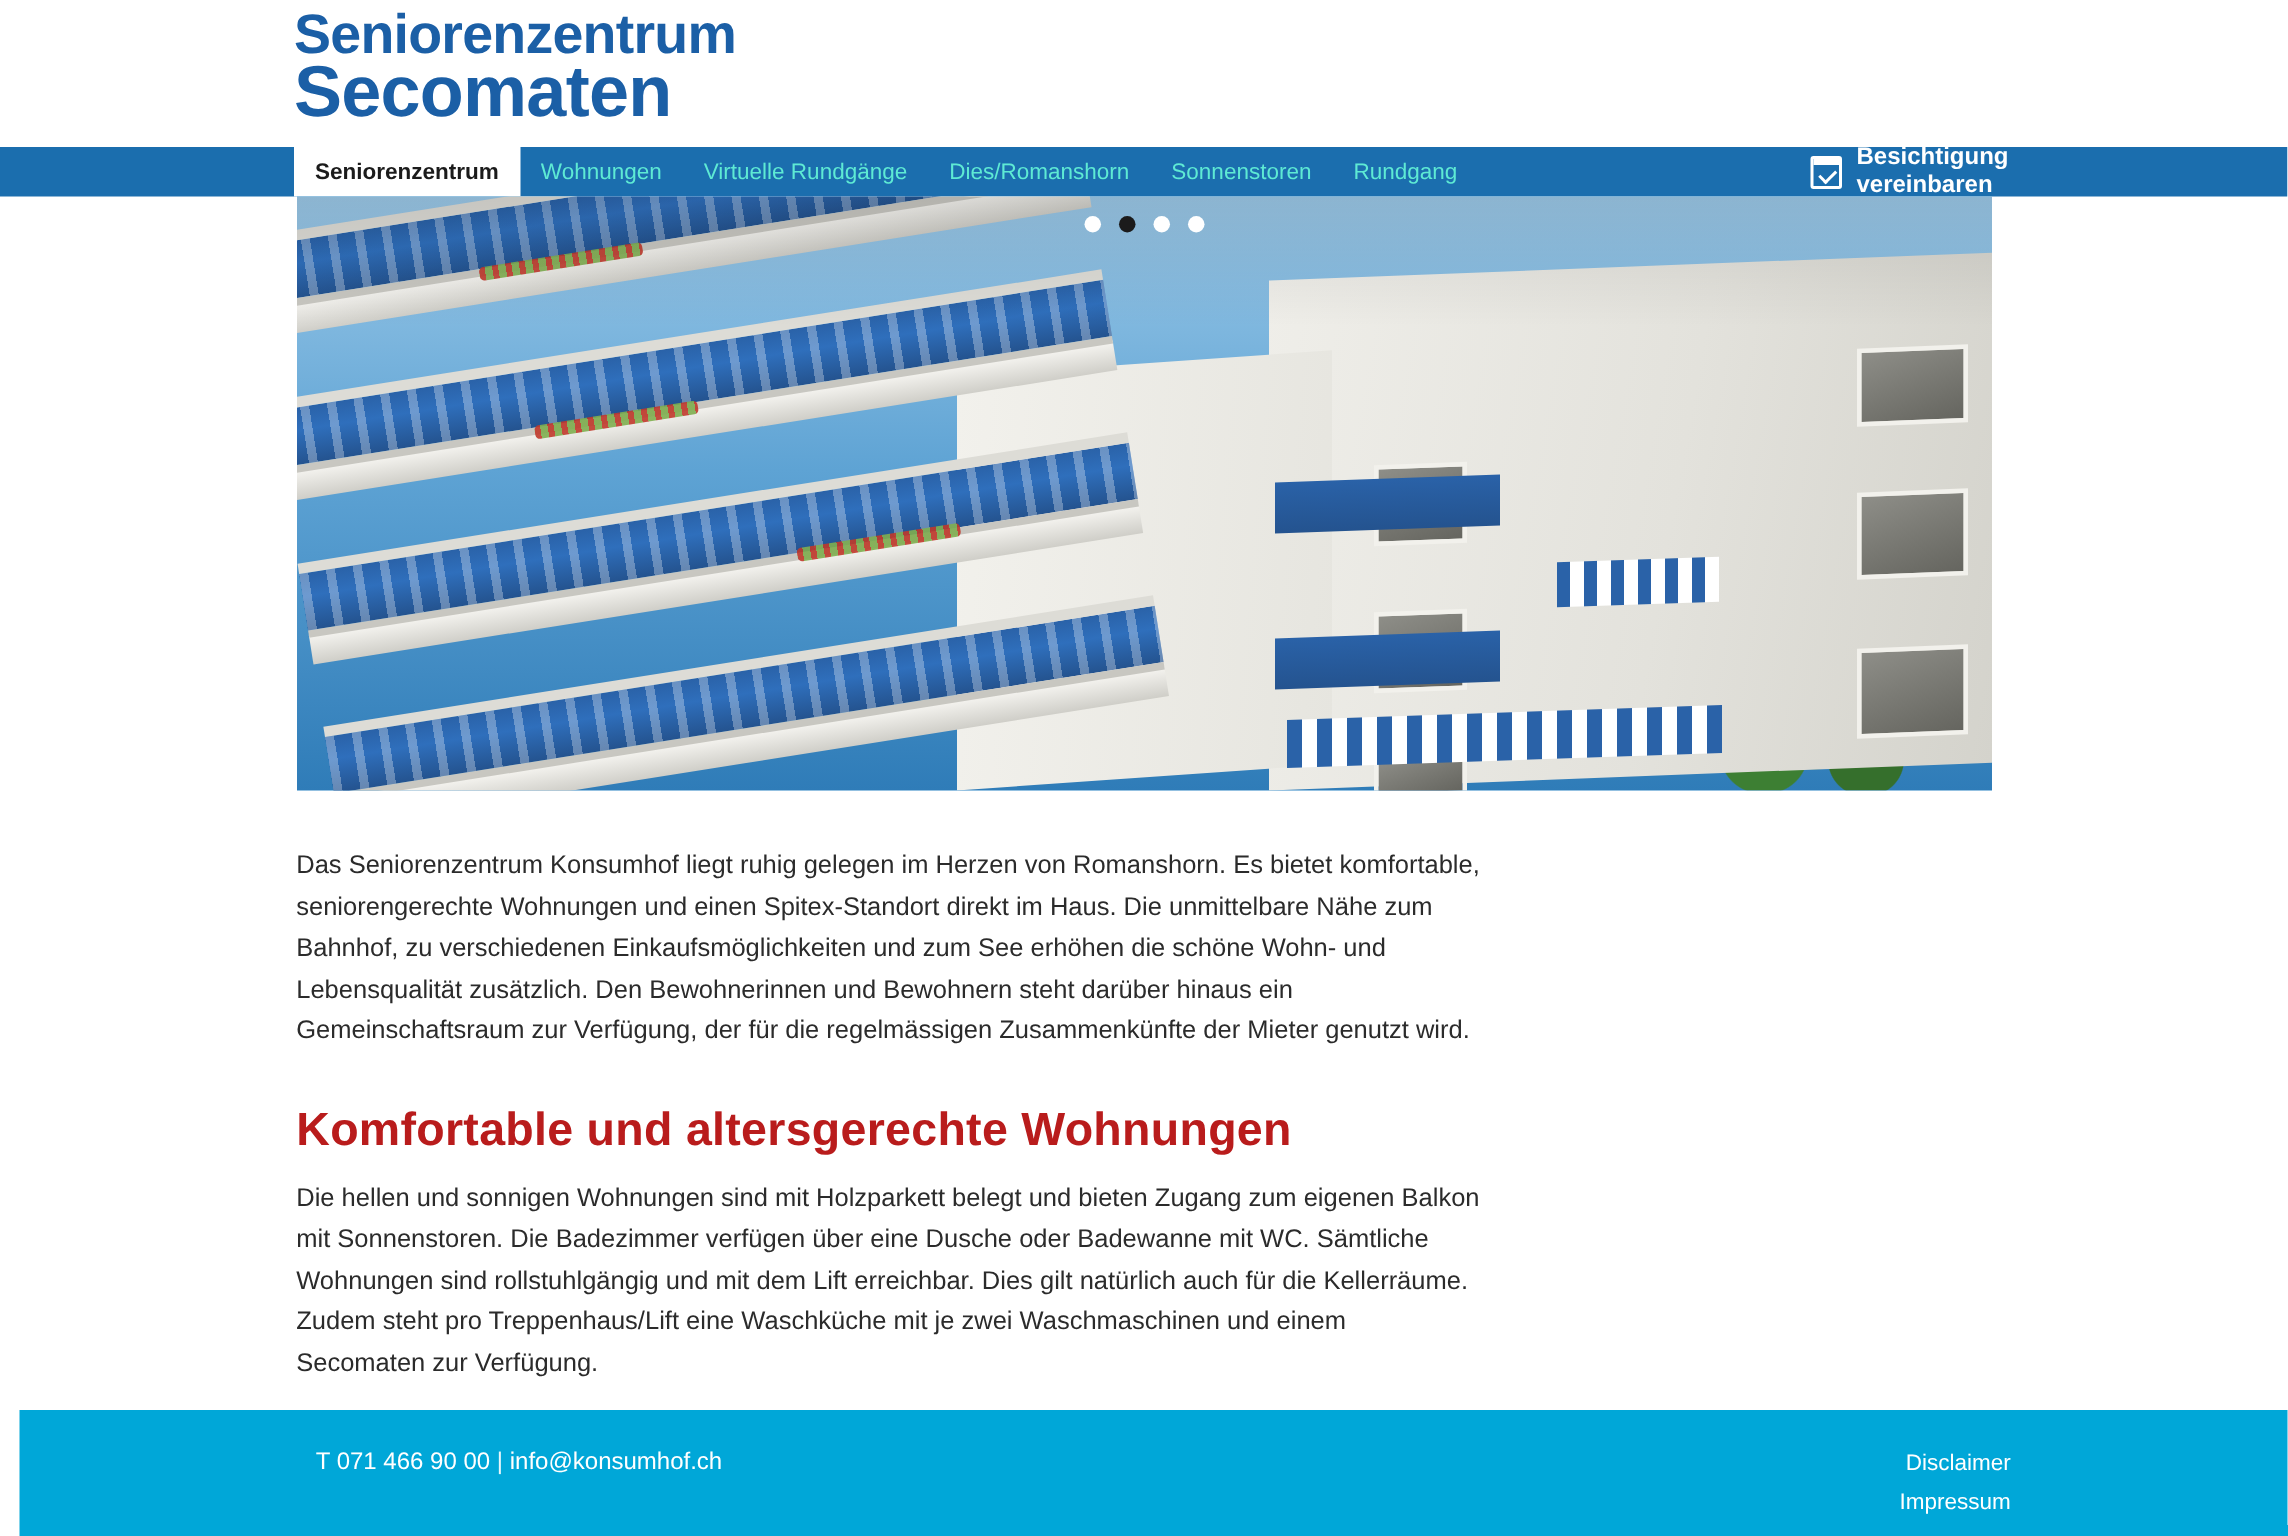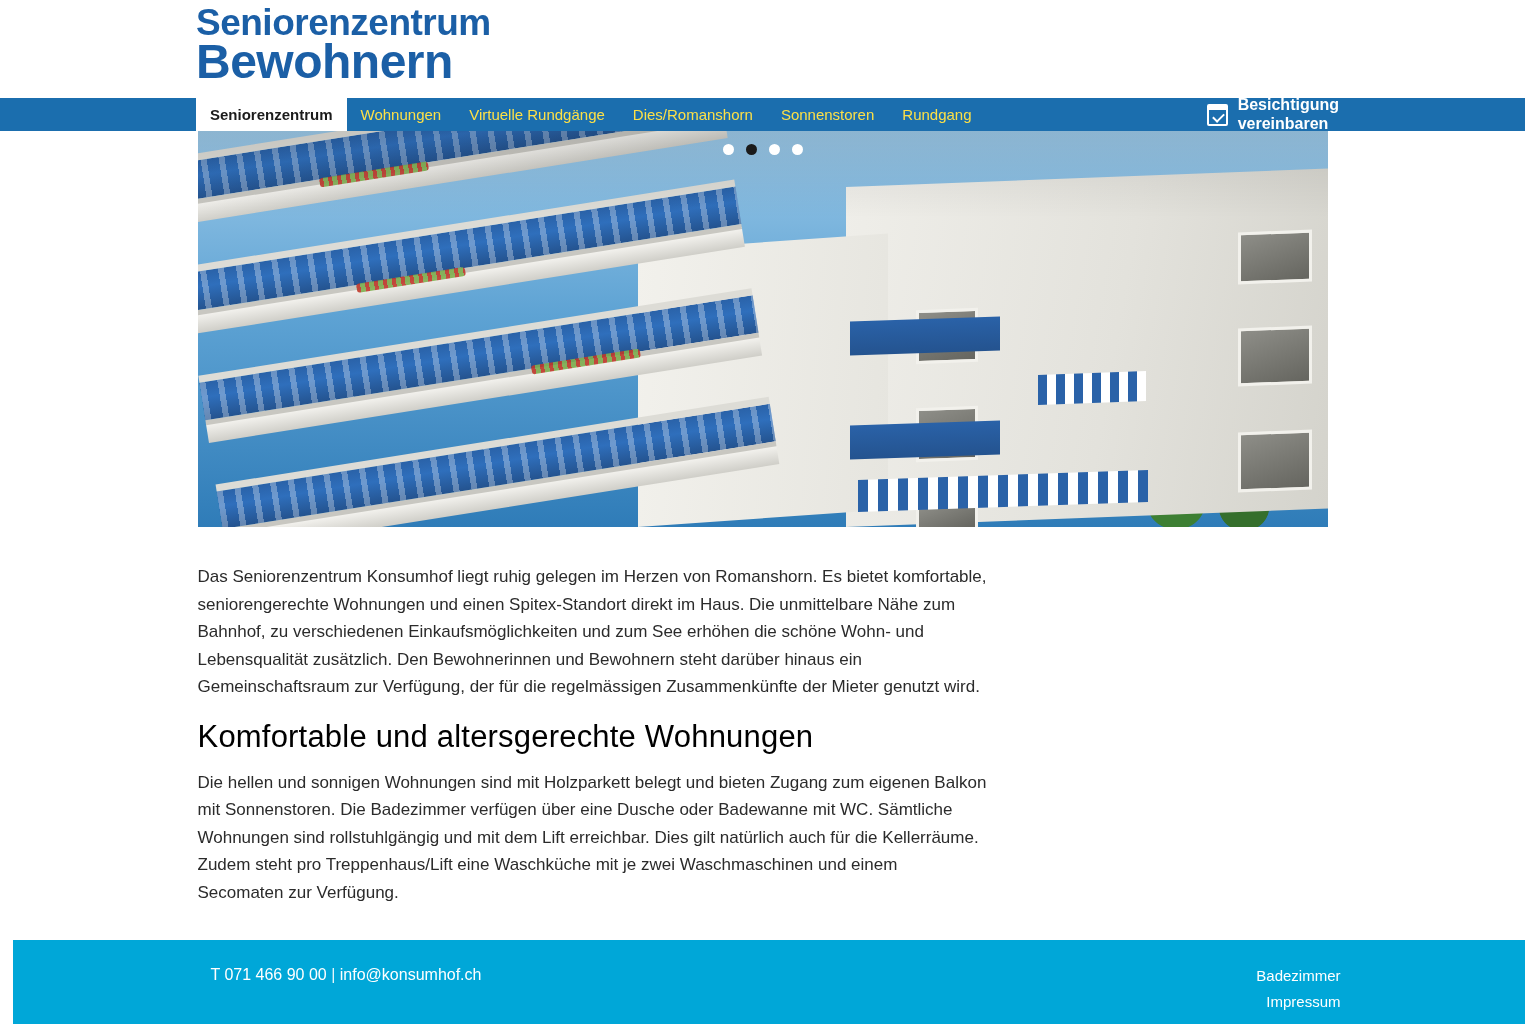--- a/index.html
+++ b/index.html
@@ -53,21 +53,21 @@
     left: 196px;
     top: 0;
     height: 33px;
     display: flex;
     align-items: stretch;
   }
   .nav-item {
     display: flex;
     align-items: center;
     padding: 0 14px;
-    color: #fde047;
+    color: #5eead4;
     font-size: 15px;
     white-space: nowrap;
     cursor: pointer;
   }
   .nav-item.active {
     background: #ffffff;
     color: #1b1b1b;
     font-weight: bold;
   }
   .nav-right {
@@ -231,24 +231,24 @@
     box-sizing: border-box;
   }
   .content p {
     margin: 0;
     width: 790px;
     font-size: 17px;
     line-height: 27.5px;
     color: #2b2b2b;
   }
   .content h2 {
-    margin: 18px 0 14px 0;
+    margin: 34px 0 14px 0;
     font-size: 31px;
-    font-weight: normal;
-    color: #000000;
+    font-weight: bold;
+    color: #b91c1c;
     letter-spacing: 0.2px;
   }
 
   
   .footer {
     position: absolute;
     left: 13px; bottom: 0;
     width: 1525px;
     height: 84px;
     background: #00a7d8;
@@ -277,21 +277,21 @@
   }
   .footer-links div { cursor: pointer; }
   .sep { opacity: .9; }
 </style>
 </head>
 <body>
 
 <div class="header">
   <div class="logo">
     <span class="l1">Seniorenzentrum</span>
-    <span class="l2">Bewohnern</span>
+    <span class="l2">Secomaten</span>
   </div>
 </div>
 
 <div class="navbar">
   <div class="nav-inner">
     <div class="nav-item active">Seniorenzentrum</div>
     <div class="nav-item">Wohnungen</div>
     <div class="nav-item">Virtuelle Rundgänge</div>
     <div class="nav-item">Dies/Romanshorn</div>
     <div class="nav-item">Sonnenstoren</div>
@@ -355,17 +355,17 @@
 </div>
 
 <div class="footer">
   <div class="footer-inner">
     <div class="footer-contact">
       <span>T 071 466 90 00</span>
       <span class="sep">|</span>
       <span>info@konsumhof.ch</span>
     </div>
     <div class="footer-links">
-      <div>Badezimmer</div>
+      <div>Disclaimer</div>
       <div>Impressum</div>
     </div>
   </div>
 </div>
 
 </body></html>

